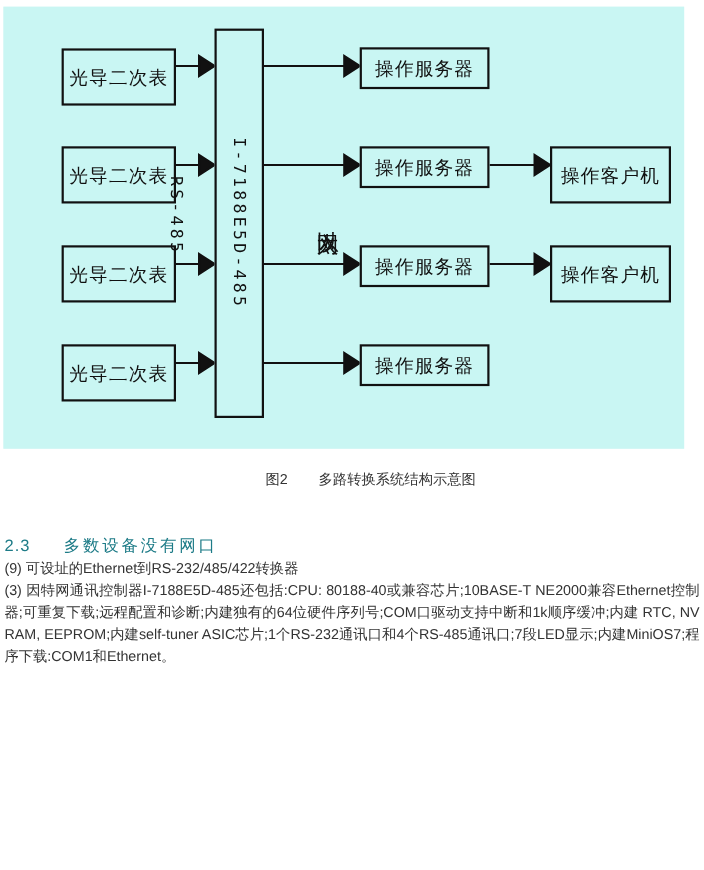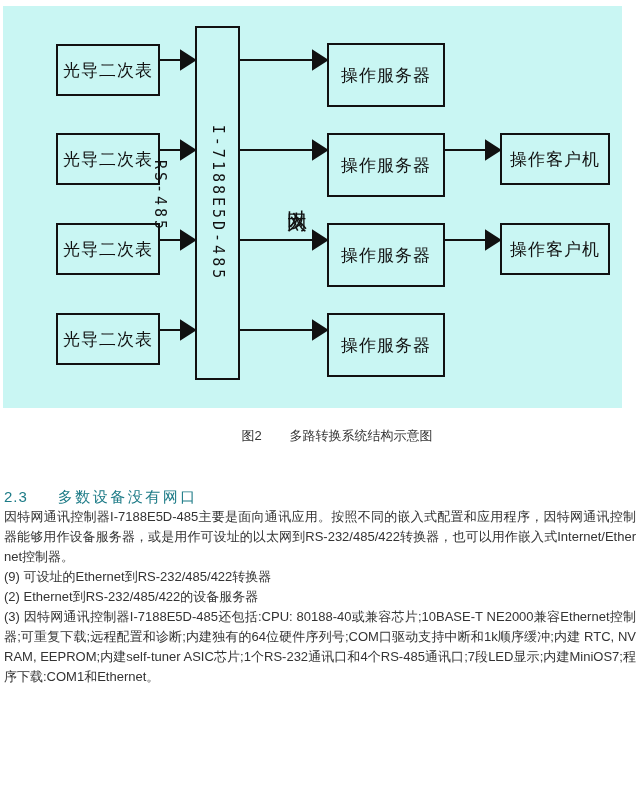--- a/index.html
+++ b/index.html
@@ -12,21 +12,21 @@
   .diagram{
     position:absolute;left:3px;top:6px;width:619px;height:402px;
     background:#c9f6f3;
   }
   .dbox{
     position:absolute;box-sizing:border-box;border:2px solid #111;
     background:#c9f6f3;display:flex;align-items:center;justify-content:center;
     font-size:17px;color:#111;letter-spacing:1px;white-space:nowrap;
   }
   .lbox{left:9px;width:104px;height:52px;margin-left:44px;}
-  .sbox{left:324px;width:118px;height:64px;}
+  .sbox{left:324px;width:118px;height:38px;}
   .cbox{left:497px;width:110px;height:52px;}
   .center-box{left:192px;top:20px;width:45px;height:354px;}
   .vtext-rot{
     position:absolute;white-space:nowrap;color:#111;
     font-family:"DejaVu Sans Mono","Liberation Mono",monospace;
     font-size:15px;letter-spacing:3px;
     transform:translate(-50%,-50%) rotate(90deg);
   }
   .vtext-upright{
     position:absolute;color:#111;font-size:20px;line-height:1.12;
@@ -131,17 +131,15 @@
 </div>
 
 <div class="caption">
   <span class="cap-label">图2</span><span class="cap-title">多路转换系统结构示意图</span>
 </div>
 
 <div class="textcol">
   <div class="sec-head">
     <span class="sec-num">2.3</span><span class="sec-title">多数设备没有网口</span>
   </div>
-  <p>因特网通讯控制器I-7188E5D-485主要是面向通讯应用。按照不同的嵌入式配置和应用程序，因特网通讯控制器能够用作设备服务器，或是用作可设址的以太网到RS-232/485/422转换器，也可以用作嵌入式Internet/Ethernet控制器。</p>
   <p>(9) 可设址的Ethernet到RS-232/485/422转换器</p>
-  <p>(2) Ethernet到RS-232/485/422的设备服务器</p>
   <p>(3) 因特网通讯控制器I-7188E5D-485还包括:CPU: 80188-40或兼容芯片;10BASE-T NE2000兼容Ethernet控制器;可重复下载;远程配置和诊断;内建独有的64位硬件序列号;COM口驱动支持中断和1k顺序缓冲;内建 RTC, NVRAM, EEPROM;内建self-tuner ASIC芯片;1个RS-232通讯口和4个RS-485通讯口;7段LED显示;内建MiniOS7;程序下载:COM1和Ethernet。</p>
 </div>
 
 </body></html>

